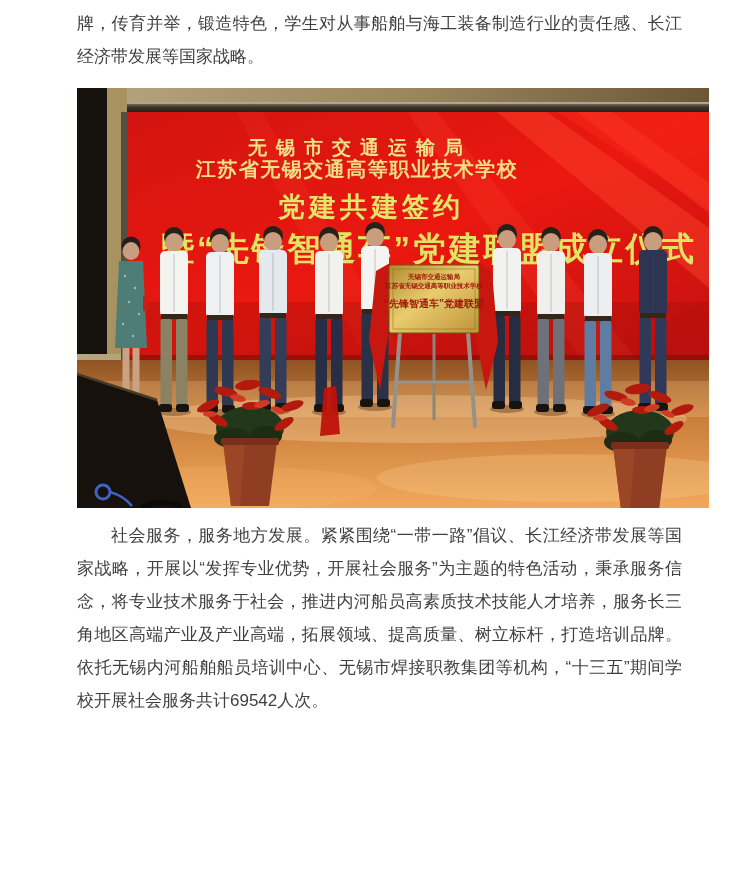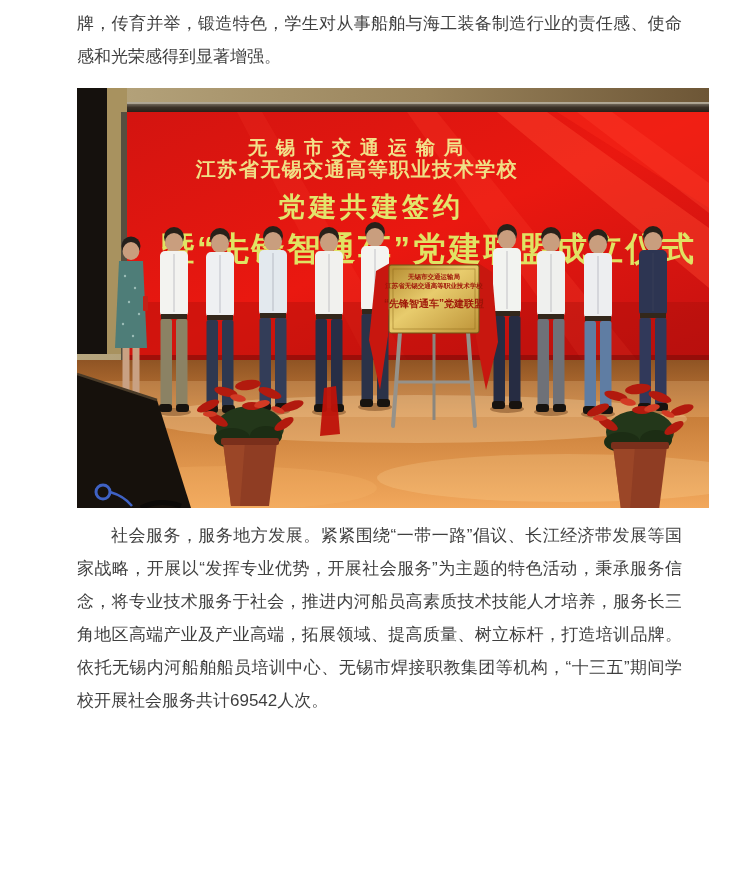--- a/index.html
+++ b/index.html
@@ -22,21 +22,21 @@
     padding:0;
   }
   figure.photo svg{display:block;width:632px;height:420px;}
   .scene-text{font-family:"Liberation Sans",sans-serif;font-weight:bold;}
 </style>
 </head>
 <body>
 
 <main class="page">
 
-  <p class="para no-indent">牌，传育并举，锻造特色，学生对从事船舶与海工装备制造行业的责任感、使命感和光荣感得到显著增强。</p>
+  <p class="para no-indent">牌，传育并举，锻造特色，学生对从事船舶与海工装备制造行业的责任感、长江经济带发展等国家战略。</p>
 
 
   <figure class="photo">
     <svg viewBox="0 0 632 420" xmlns="http://www.w3.org/2000/svg">
       <defs>
         <linearGradient id="gWall" x1="0" y1="0" x2="1" y2="0">
           <stop offset="0" stop-color="#b7a67e"></stop>
             <stop offset=".55" stop-color="#9a845c"></stop>
             <stop offset="1" stop-color="#6d5636"></stop>
         </linearGradient>

